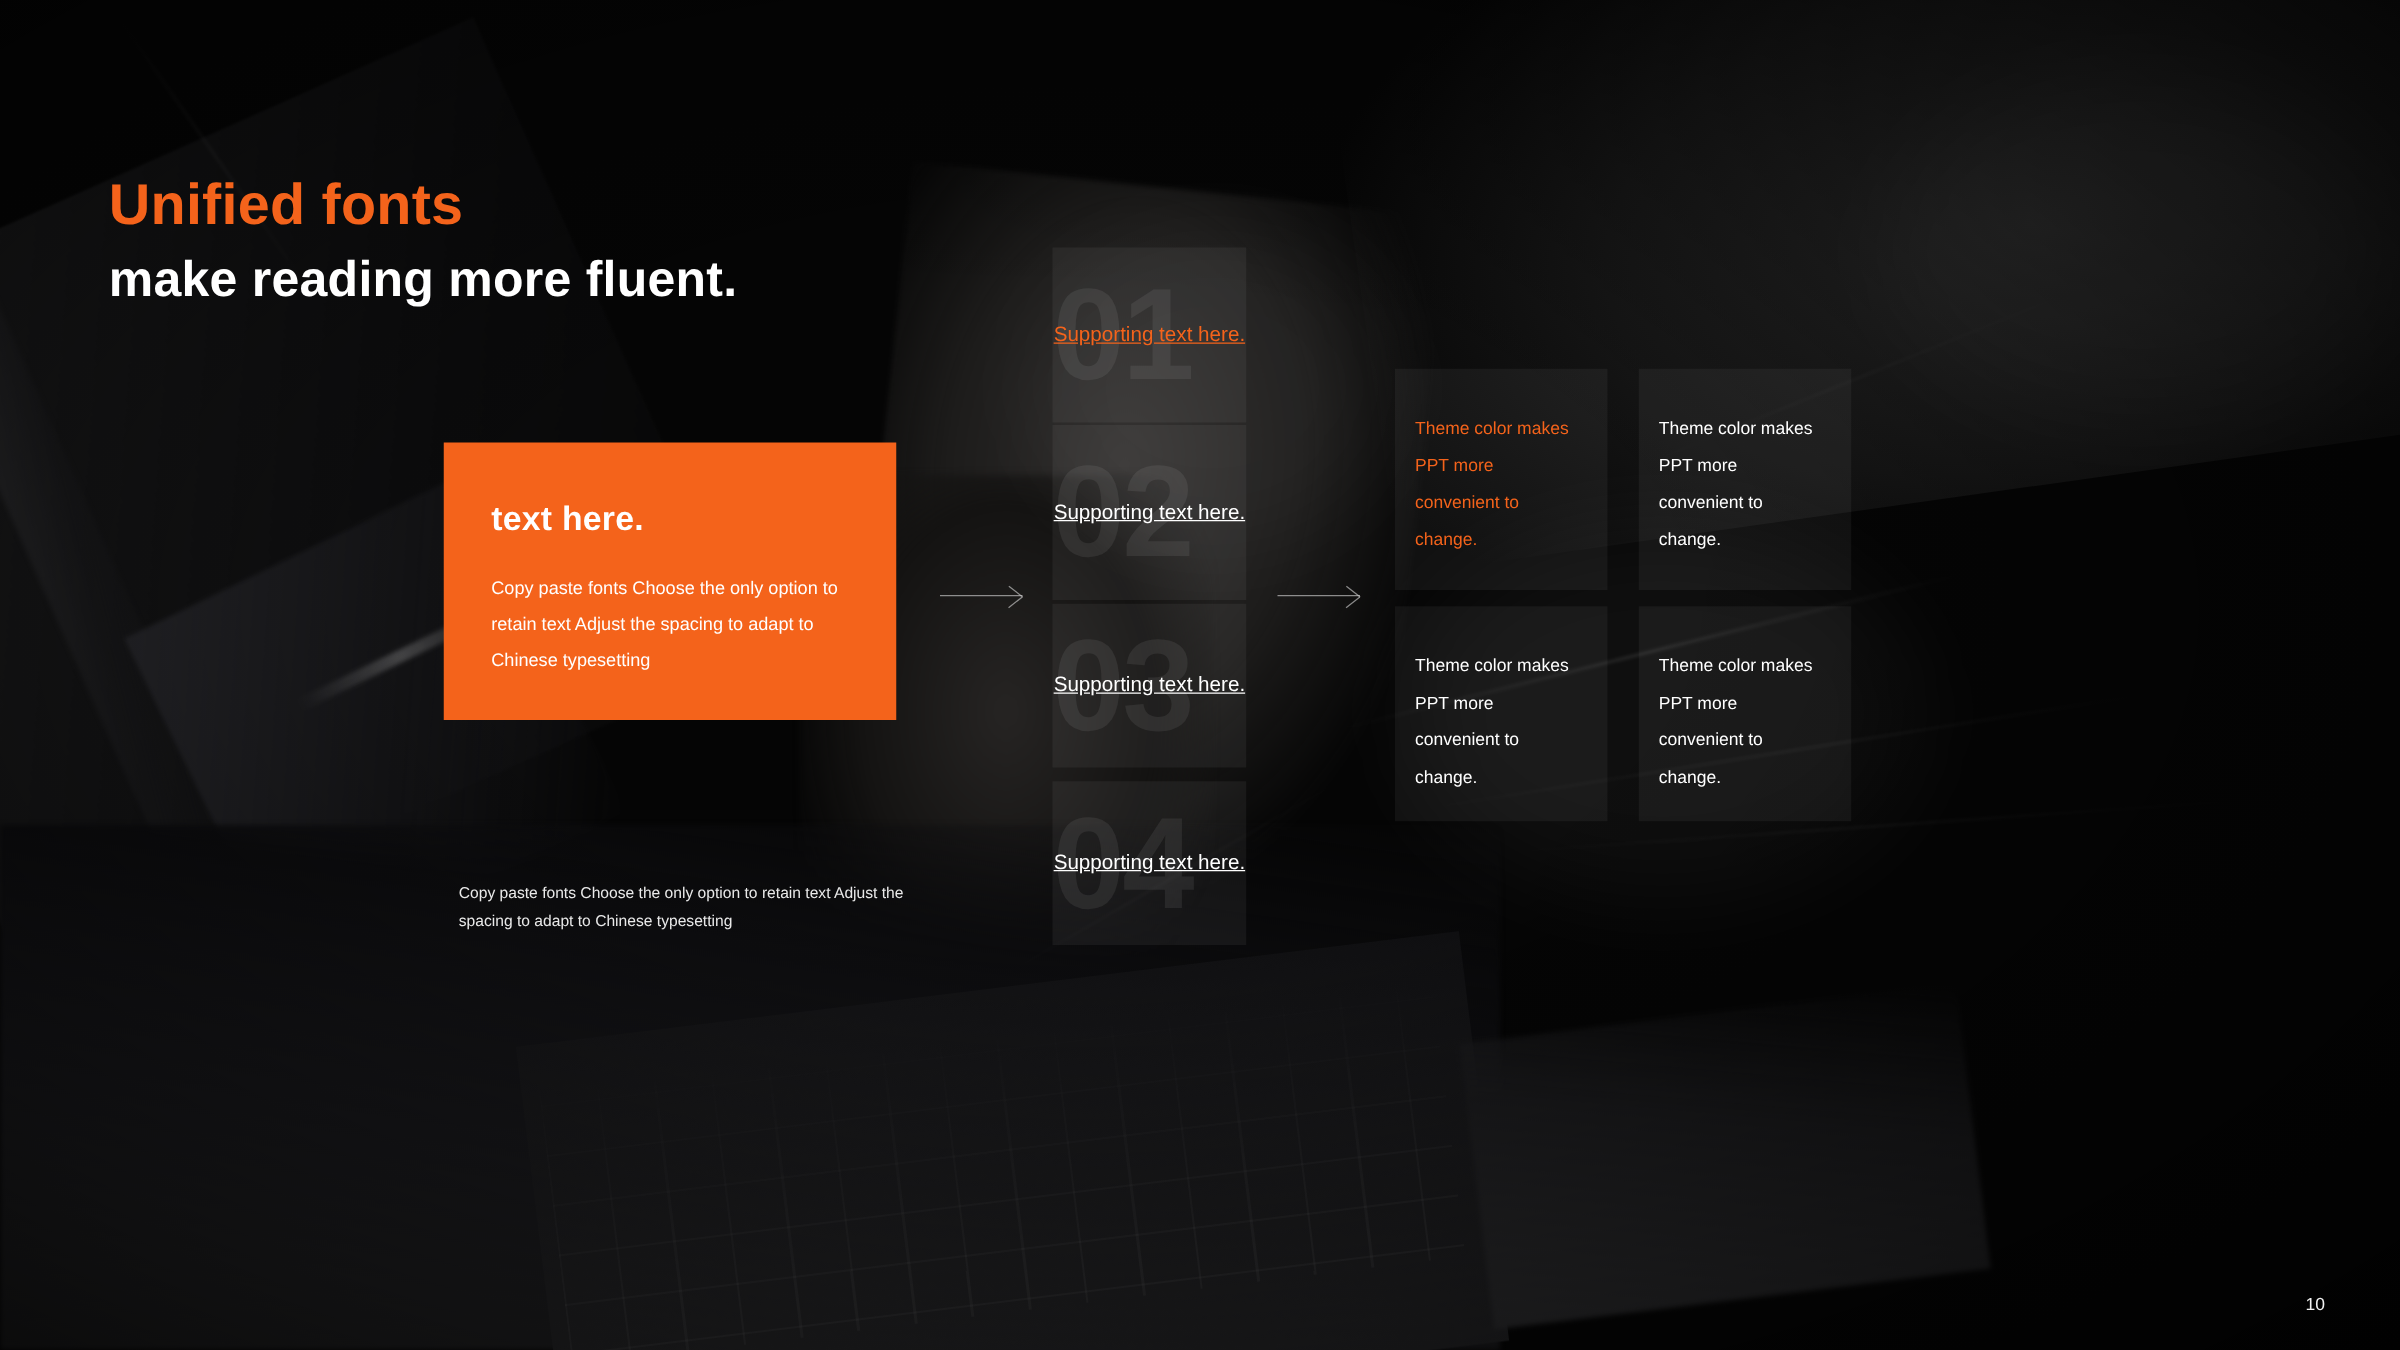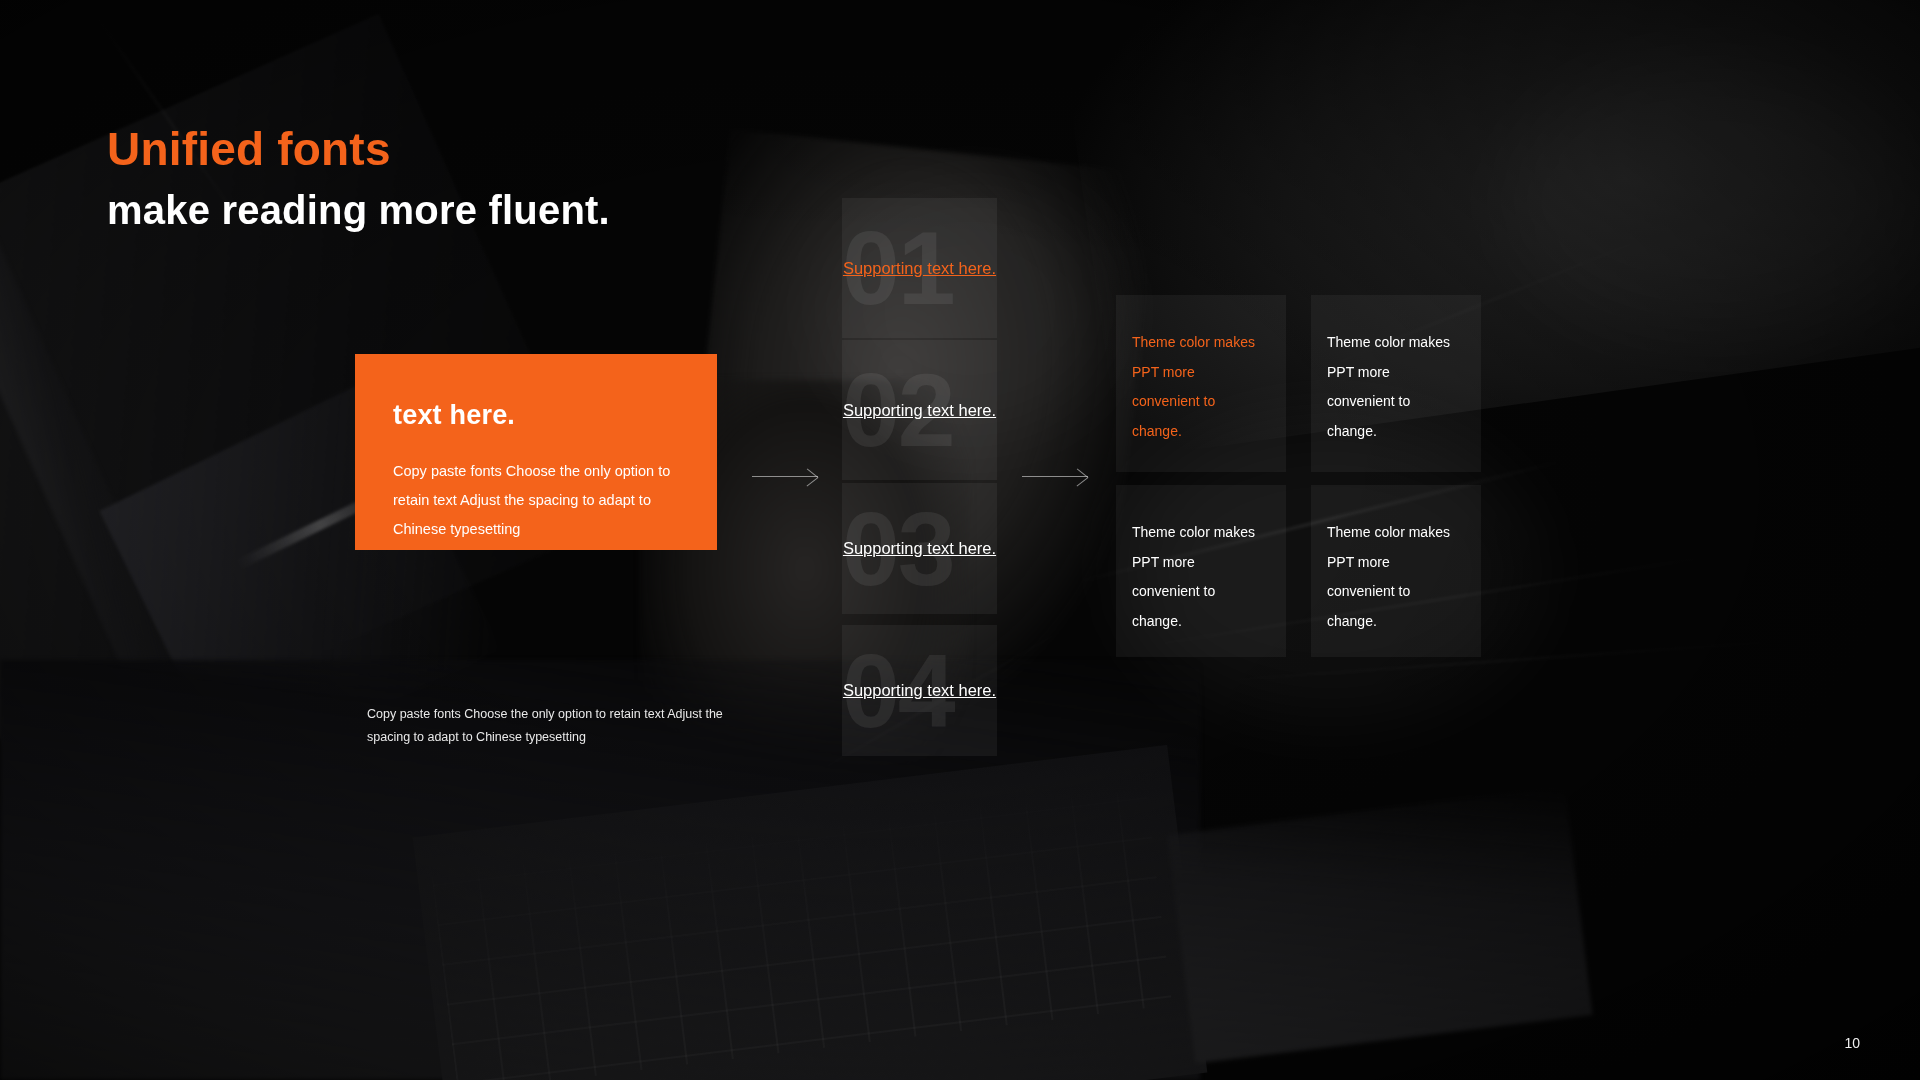--- a/index.html
+++ b/index.html
@@ -103,33 +103,33 @@
 
   #vignette {
     position:absolute; inset:0;
     background:radial-gradient(ellipse at 45% 45%, rgba(0,0,0,0) 30%, rgba(0,0,0,.45) 75%, rgba(0,0,0,.8) 100%);
   }
 
   
   #content { position:absolute; inset:0; }
 
   
-  .heading { position:absolute; left:87px; top:126px;margin-left:20px; }
+  .heading { position:absolute; left:87px; top:140px; }
   .h-line1 {
     font-size:46px; font-weight:bold; letter-spacing:.2px;
     line-height:1.0;
   }
   .h-line2 {
     font-size:40px; font-weight:bold; color:#ffffff;
     line-height:1.0; margin-top:18px; letter-spacing:.2px;
   }
 
   
   #orange-card {
-    position:absolute; left:355px; top:354px; width:362px; height:196px;
+    position:absolute; left:355px; top:354px; width:362px; height:222px;
     background:#f4631b;
     padding:46px 38px 0 38px;
   }
   #orange-card .oc-title {
     color:#ffffff; font-size:27px; font-weight:bold; letter-spacing:.2px;
   }
   #orange-card .oc-body {
     color:#ffffff; font-size:14.5px; line-height:29px; margin-top:26px;
     max-width:290px;
   }

